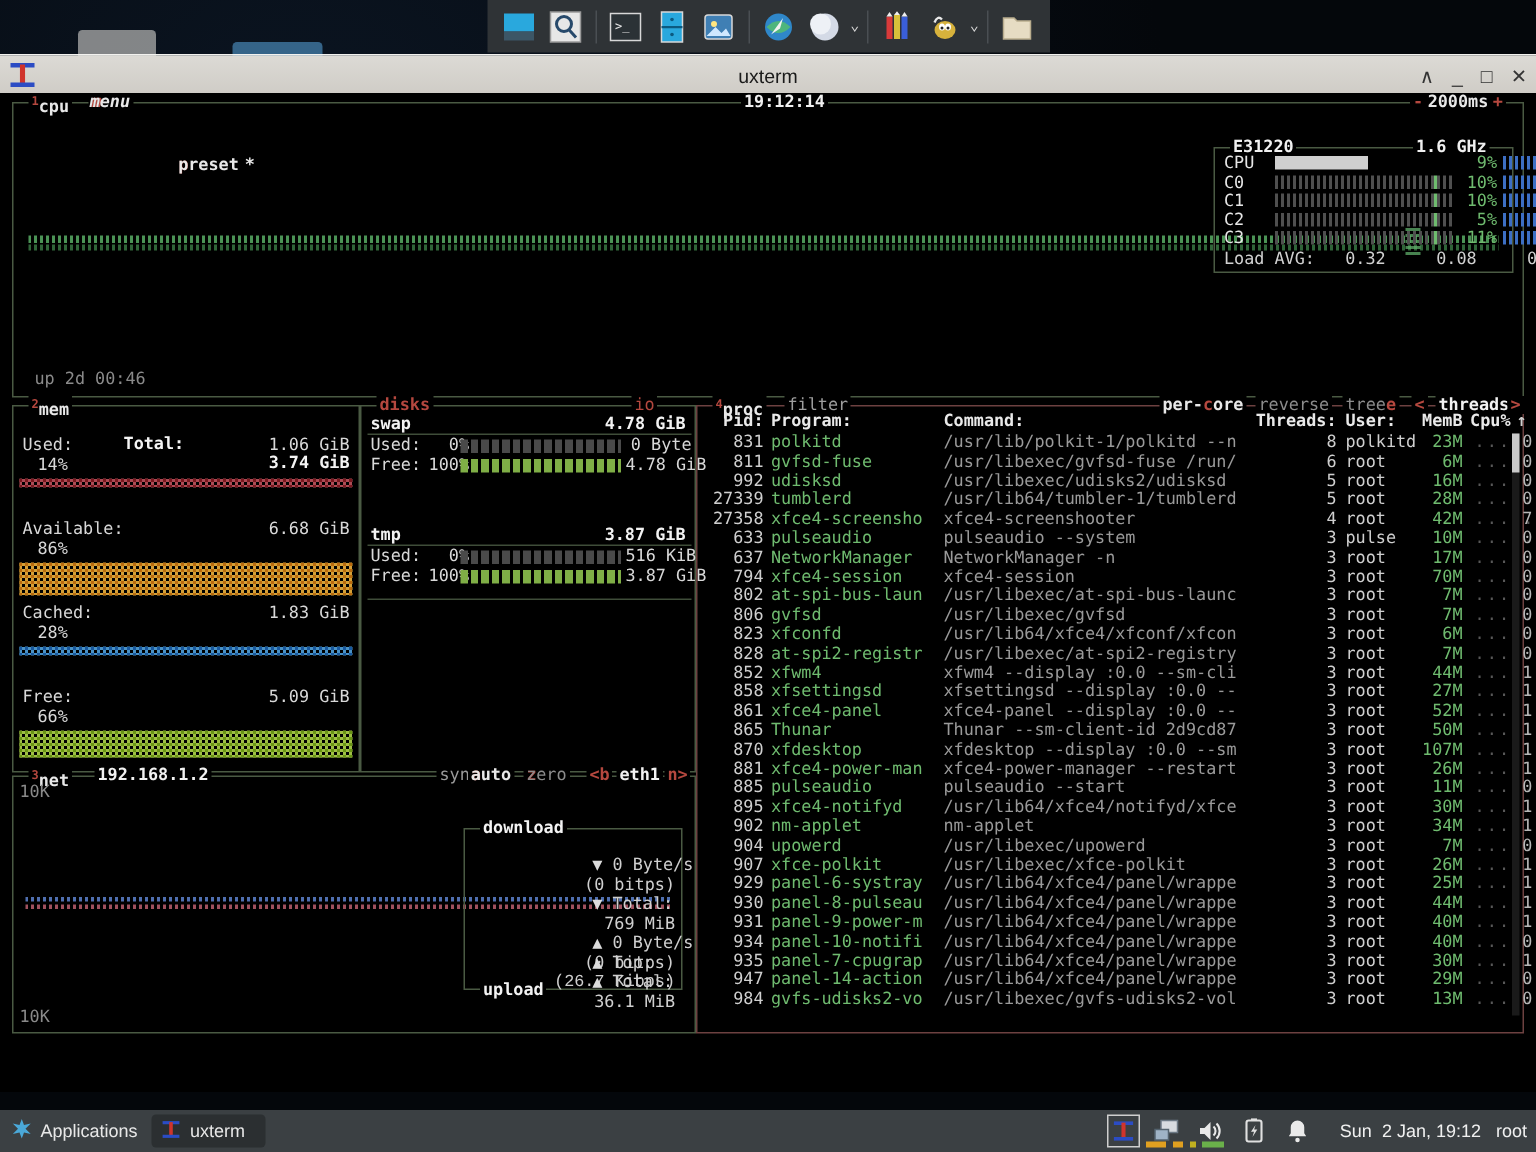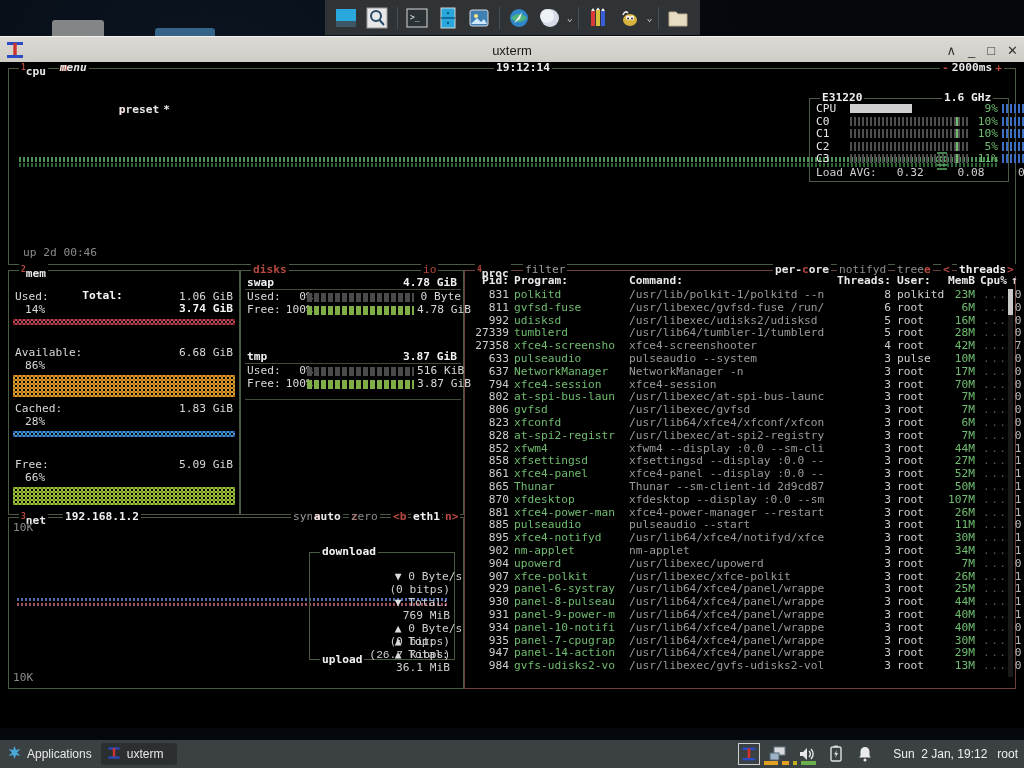--- a/index.html
+++ b/index.html
@@ -362,21 +362,21 @@
 
       <div class="box red" id="proc-box">
         <div class="boxlabel" style="left:10px;">
           <span class="key" style="font-size:8px;vertical-align:super;">4</span><span class="lbl">proc</span>
         </div>
         <div class="boxlabel" style="left:58px;color:#9d9d9d;font-weight:normal;">filter</div>
         <div class="boxlabel" style="left:308px;">
           <span class="lbl">per-</span><span class="key">c</span><span class="lbl">ore</span>
         </div>
         <div class="boxlabel" style="left:372px;">
-          <span class="grey" style="font-weight:normal;">notifyd</span>
+          <span class="grey" style="font-weight:normal;">reverse</span>
         </div>
         <div class="boxlabel" style="left:430px;">
           <span class="grey" style="font-weight:normal;">tree</span><span class="key">e</span>
         </div>
         <div class="boxlabel" style="left:476px;color:#b5483f;">&lt;</div>
         <div class="boxlabel" style="left:492px;color:#f2f2f2;">threads</div>
         <div class="boxlabel" style="left:540px;color:#b5483f;">&gt;</div>
 
         <div class="proc-head" id="proc-head" style="position: absolute;"><span style="position:absolute;left:0px;width:40px;text-align:right;">Pid:</span><span style="position:absolute;left:45px;">Program:</span><span style="position:absolute;left:160px;">Command:</span><span style="position:absolute;left:350px;width:72px;text-align:right;">Threads:</span><span style="position:absolute;left:428px;">User:</span><span style="position:absolute;left:452px;width:54px;text-align:right;">MemB</span><span style="position:absolute;left:506px;width:32px;text-align:right;">Cpu%</span><span style="position:absolute;left:542px;color:#d0d0d0;">↑</span></div>
         <div class="proc-rows" id="proc-rows">

